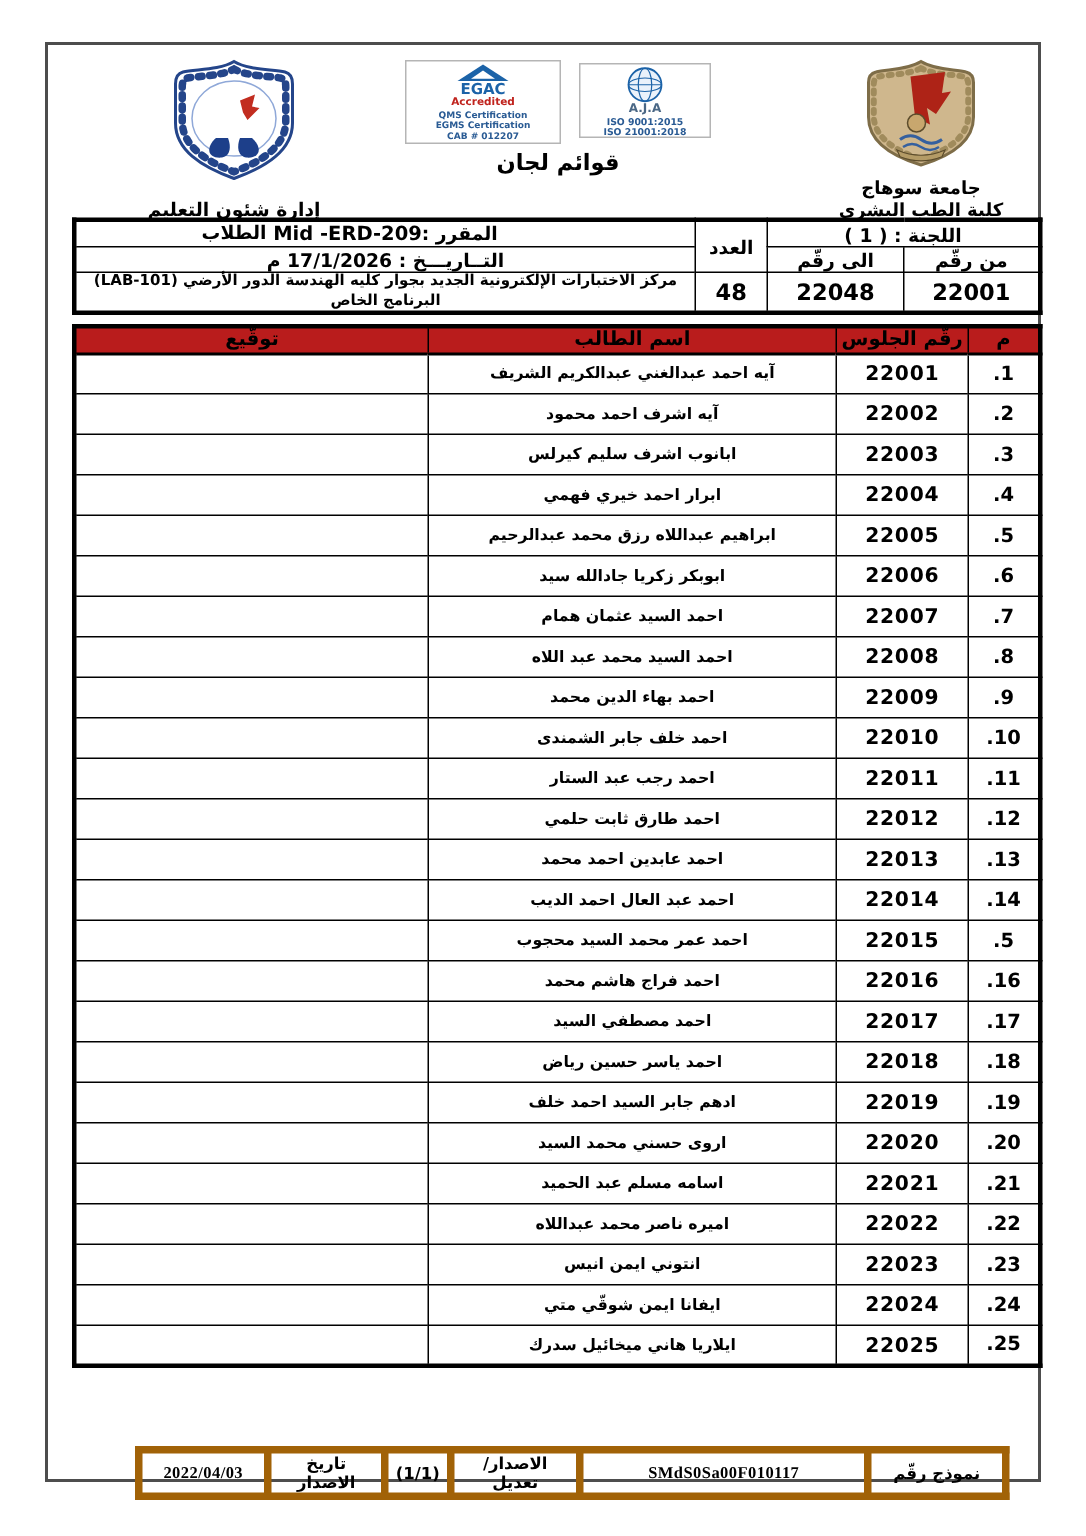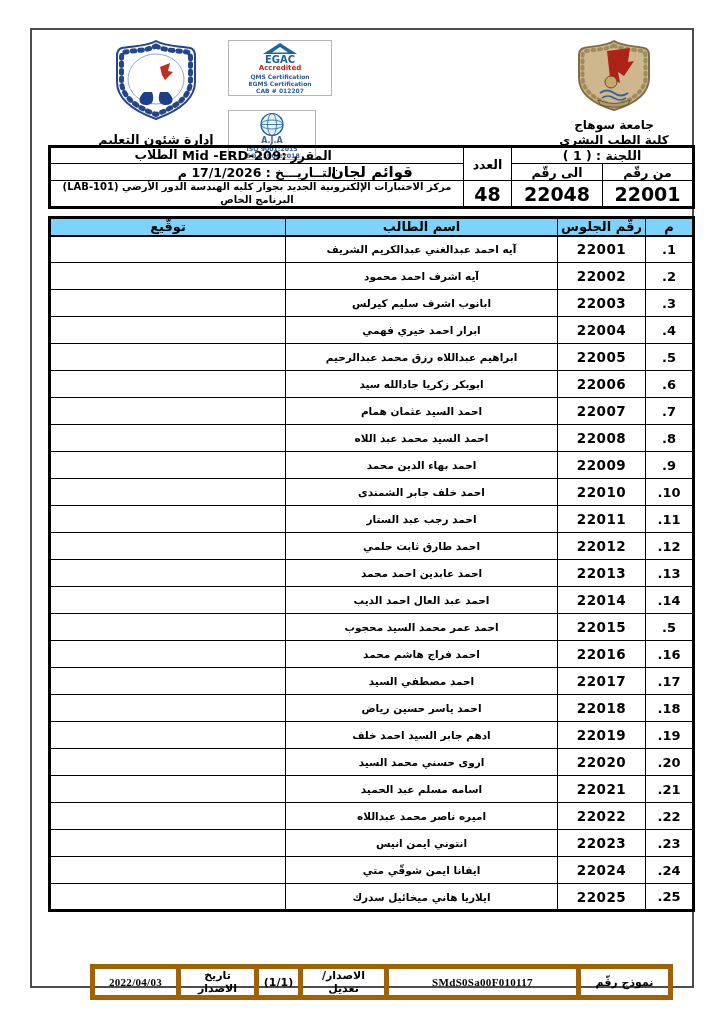--- a/index.html
+++ b/index.html
@@ -22,46 +22,46 @@
   .header-left  { position: absolute; left: 46px;  top: 8px;  width: 156px; text-align: center; }
   .header-center{ position: absolute; left: 196px; top: 10px; width: 288px; text-align: center; }
   .header-right { position: absolute; right: 6px;  top: 8px;  width: 144px; text-align: center; }
 
   .dept-caption {
     font-size: 12.5px; font-weight: bold; margin-top: 6px; direction: rtl;
   }
   .uni-caption {
     font-size: 12px; font-weight: bold; line-height: 1.25; direction: rtl; margin-top: 2px;
   }
-  .cert-row { display: flex; justify-content: center; align-items: flex-start; gap: 12px; flex-direction: column; }
+  .cert-row { display: flex; justify-content: center; align-items: flex-start; gap: 12px; }
   .title1 { font-size: 15px; font-weight: bold; margin-top: 3px; direction: rtl; }
   .title2 { font-size: 16px; font-weight: bold; direction: rtl; }
 
   
   table { border-collapse: collapse; table-layout: fixed; }
   .info-table {
     position: absolute; left: 16px; top: 115px; width: 644px;
     direction: rtl; border: 3px solid #000;
   }
   .info-table td { border: 1px solid #000; padding: 0 4px; text-align: center; vertical-align: middle; }
   .lbl  { font-size: 12.5px; font-weight: bold; }
-  .val  { font-size: 19px;   font-weight: bold; }
+  .val  { font-size: 15px;   font-weight: bold; }
   .row-a td { height: 17px; }
   .row-b td { height: 17px; }
   .row-c td { height: 24px; }
   .location-cell { font-size: 10px; font-weight: bold; line-height: 1.25; }
   .course-val { font-size: 13px; font-weight: bold; }
 
   
   .main-table {
     position: absolute; left: 16px; top: 186px; width: 644px;
     direction: rtl; border: 3px solid #000;
   }
   .main-table th {
-    background: #7dd3fc; border: 1px solid #000; border-bottom: 2px solid #000;
+    background: #b91c1c; border: 1px solid #000; border-bottom: 2px solid #000;
     height: 18px; font-size: 13px; font-weight: bold; text-align: center;
   }
   .main-table td {
     border: 1px solid #000; height: 27px; text-align: center; vertical-align: middle; padding: 0 3px;
   }
   .c-idx  { font-size: 13px;   font-weight: bold; }
   .c-seat { font-size: 13.5px; font-weight: bold; letter-spacing: .5px; }
   .c-name { font-size: 10.5px; font-weight: bold; }
 
   

